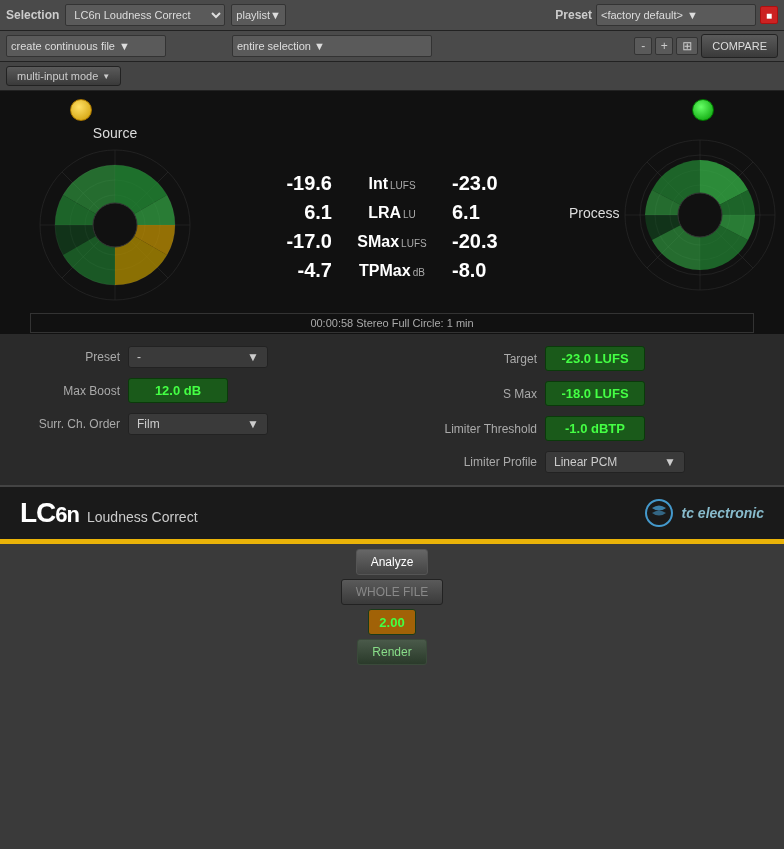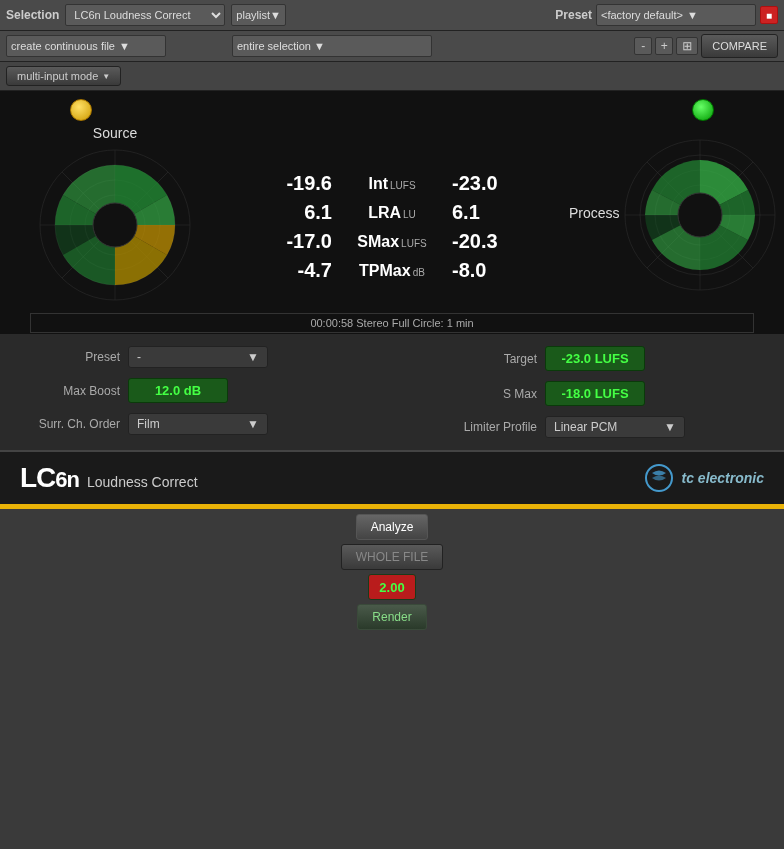--- a/index.html
+++ b/index.html
@@ -343,21 +343,21 @@
       height: 26px;
     }
 
     .btn-action-active {
       background: linear-gradient(to bottom, #666, #444);
       color: #fff;
       border: 1px solid #555;
     }
 
     .btn-green-count {
-      background: #b91c1c;
+      background: #a16207;
       color: #44ff44;
       border: 1px solid #1a3a1a;
       border-radius: 3px;
       padding: 4px 10px;
       font-size: 13px;
       font-weight: bold;
       height: 26px;
       display: flex; align-items: center; justify-content: center;
       min-width: 45px;
     }
@@ -555,20 +555,24 @@
   <div style="display:flex;flex-direction:column;gap:10px;">
     <div class="control-row">
       <span class="ctrl-label-right">Target</span>
       <div class="green-value">-23.0 LUFS</div>
     </div>
     <div class="control-row">
       <span class="ctrl-label-right">S Max</span>
       <div class="green-value">-18.0 LUFS</div>
     </div>
     <div class="control-row">
+      <span class="ctrl-label-right">Limiter Threshold</span>
+      <div class="green-value">-1.0 dBTP</div>
+    </div>
+    <div class="control-row">
       <span class="ctrl-label-right">Limiter Profile</span>
       <div class="ctrl-dropdown" style="width:140px;">
         <span>Linear PCM</span>
         <span>▼</span>
       </div>
     </div>
   </div>
 </div>
 
 <div class="brand-bar">

